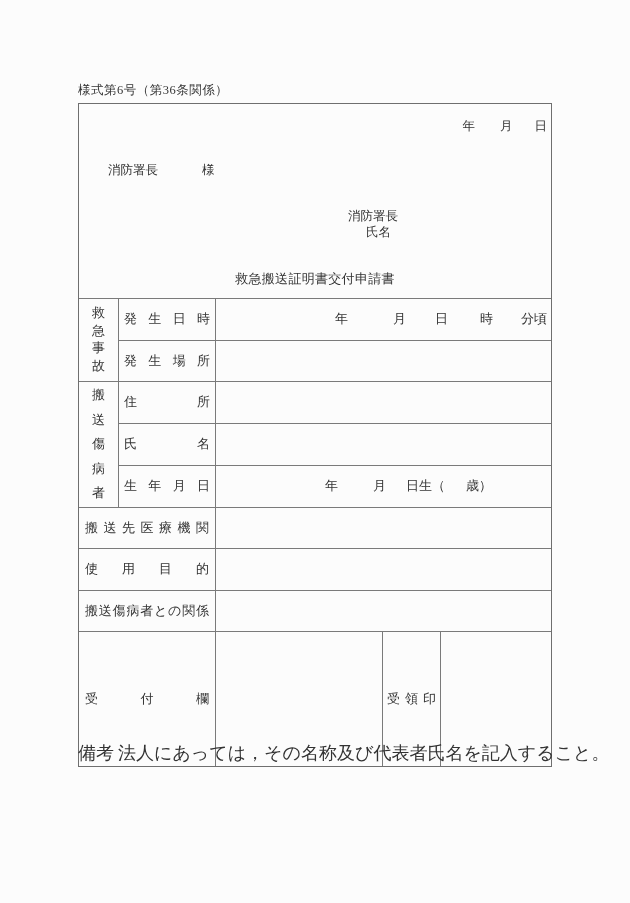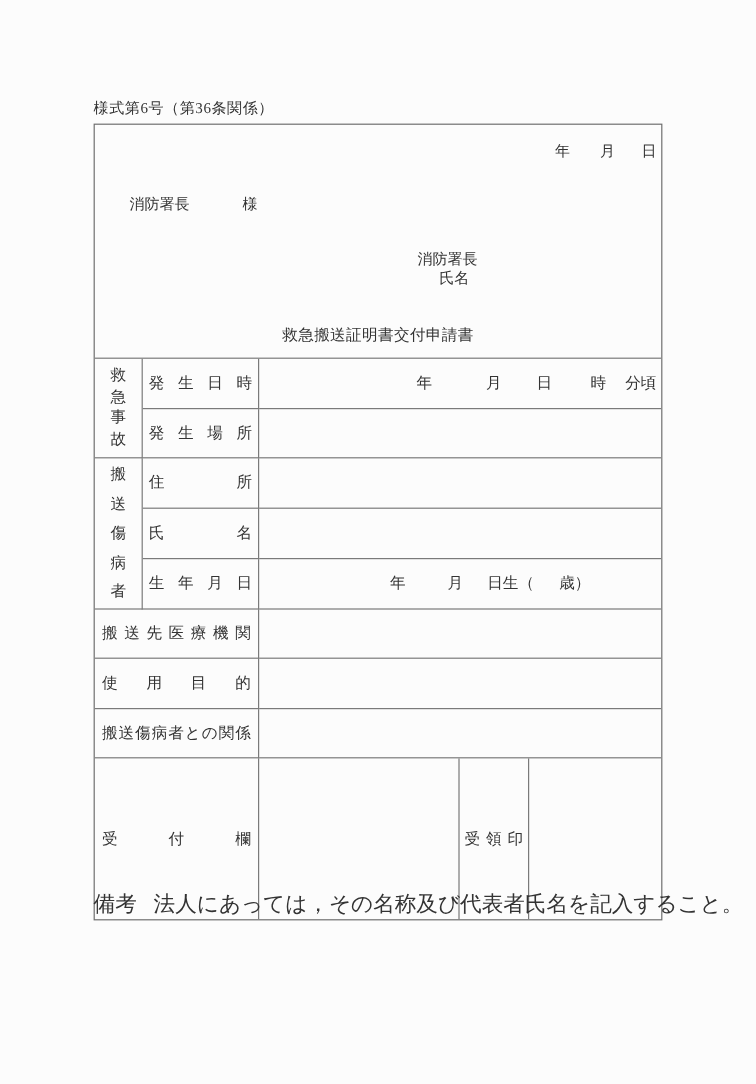--- a/index.html
+++ b/index.html
@@ -63,32 +63,32 @@
     align-items:center; height:100%; width:100%;
   }
   .g-accident { grid-row:1/3; }
   .g-accident .vdist { padding:6px 0; }
   .g-patient  { grid-row:3/6; }
   .g-patient .vdist { padding:5px 0; }
   .val-date { justify-content:flex-end; padding-right:4px; }
   .val-date .gm  { margin-left:45px; }
   .val-date .gd  { margin-left:29px; }
   .val-date .gh  { margin-left:32px; }
-  .val-date .gmin{ margin-left:16px; }
+  .val-date .gmin{ margin-left:28px; }
   .val-birth { padding-left:109px; }
   .val-birth .gm   { margin-left:35px; }
   .val-birth .gb   { margin-left:20px; }
   .val-birth .gage { margin-left:21px; }
   .stamp-cell { padding:0 4px; }
   
   .note {
     position:absolute; left:78px; top:742px; font-size:18px;
     display:flex;
   }
-  .note .note-text { margin-left:14px; }
+  .note .note-text { margin-left:4px; }
 </style>
 </head>
 <body>
 
 <div class="page">
 
   <div class="form-code">様式第6号（第36条関係）</div>
 
   <div class="form-box">
 

